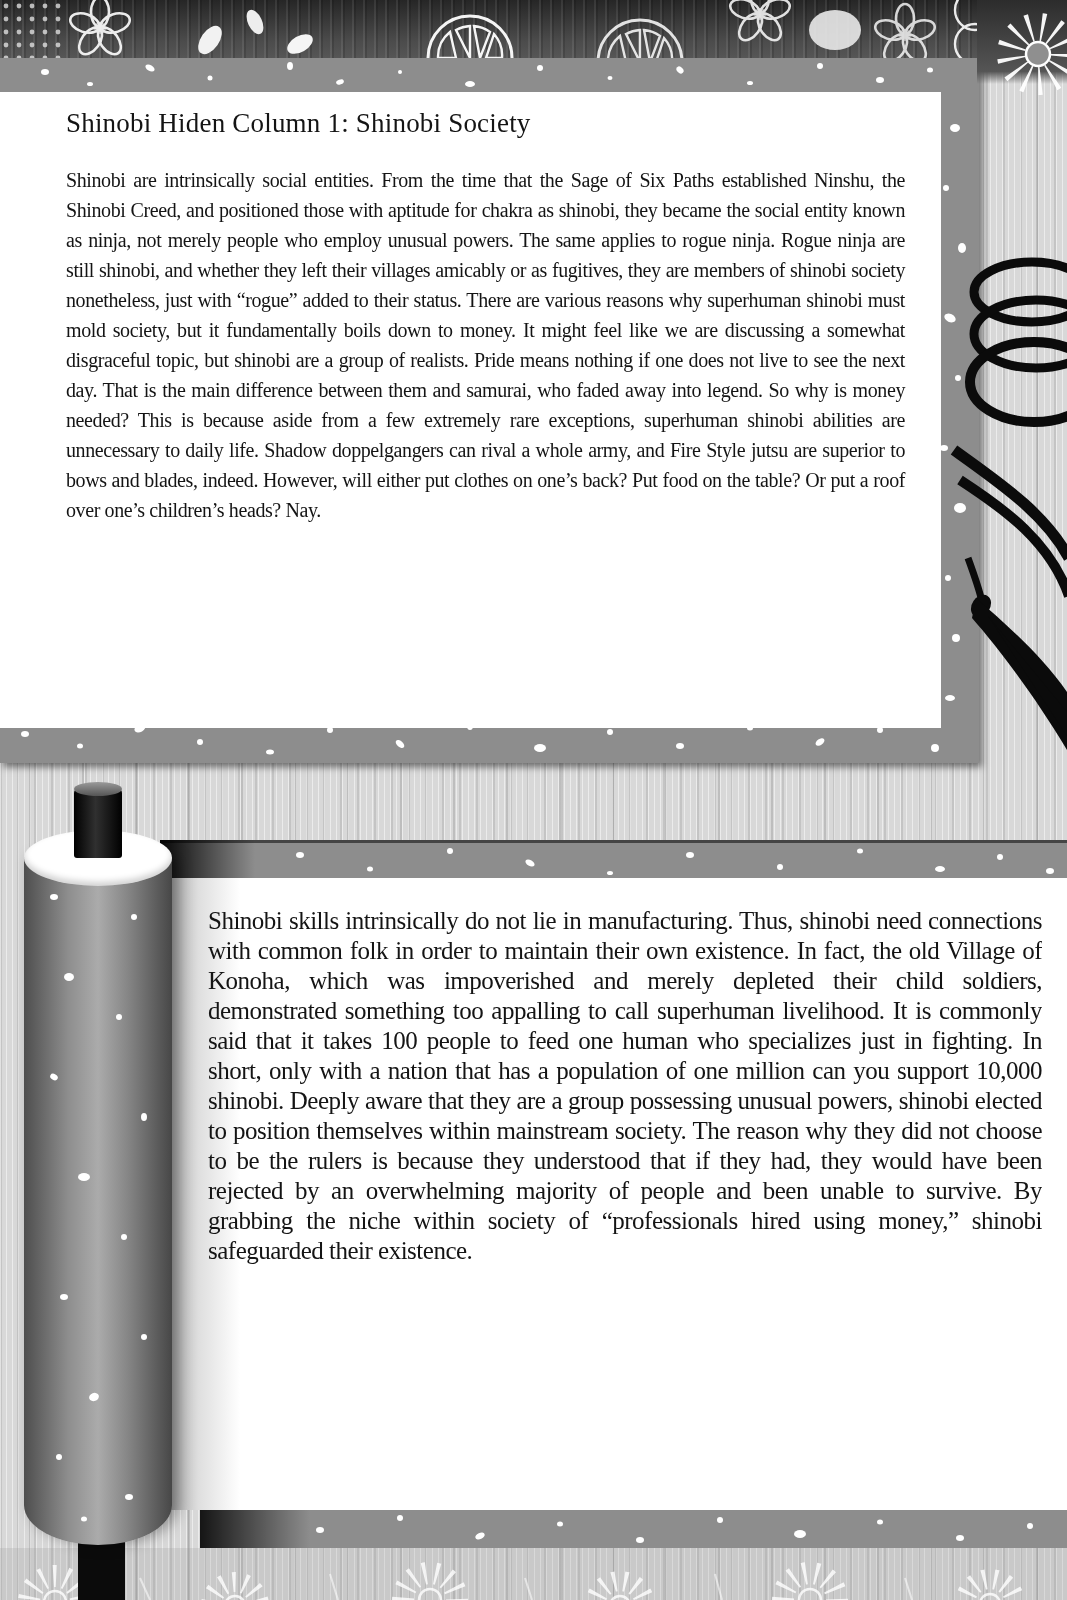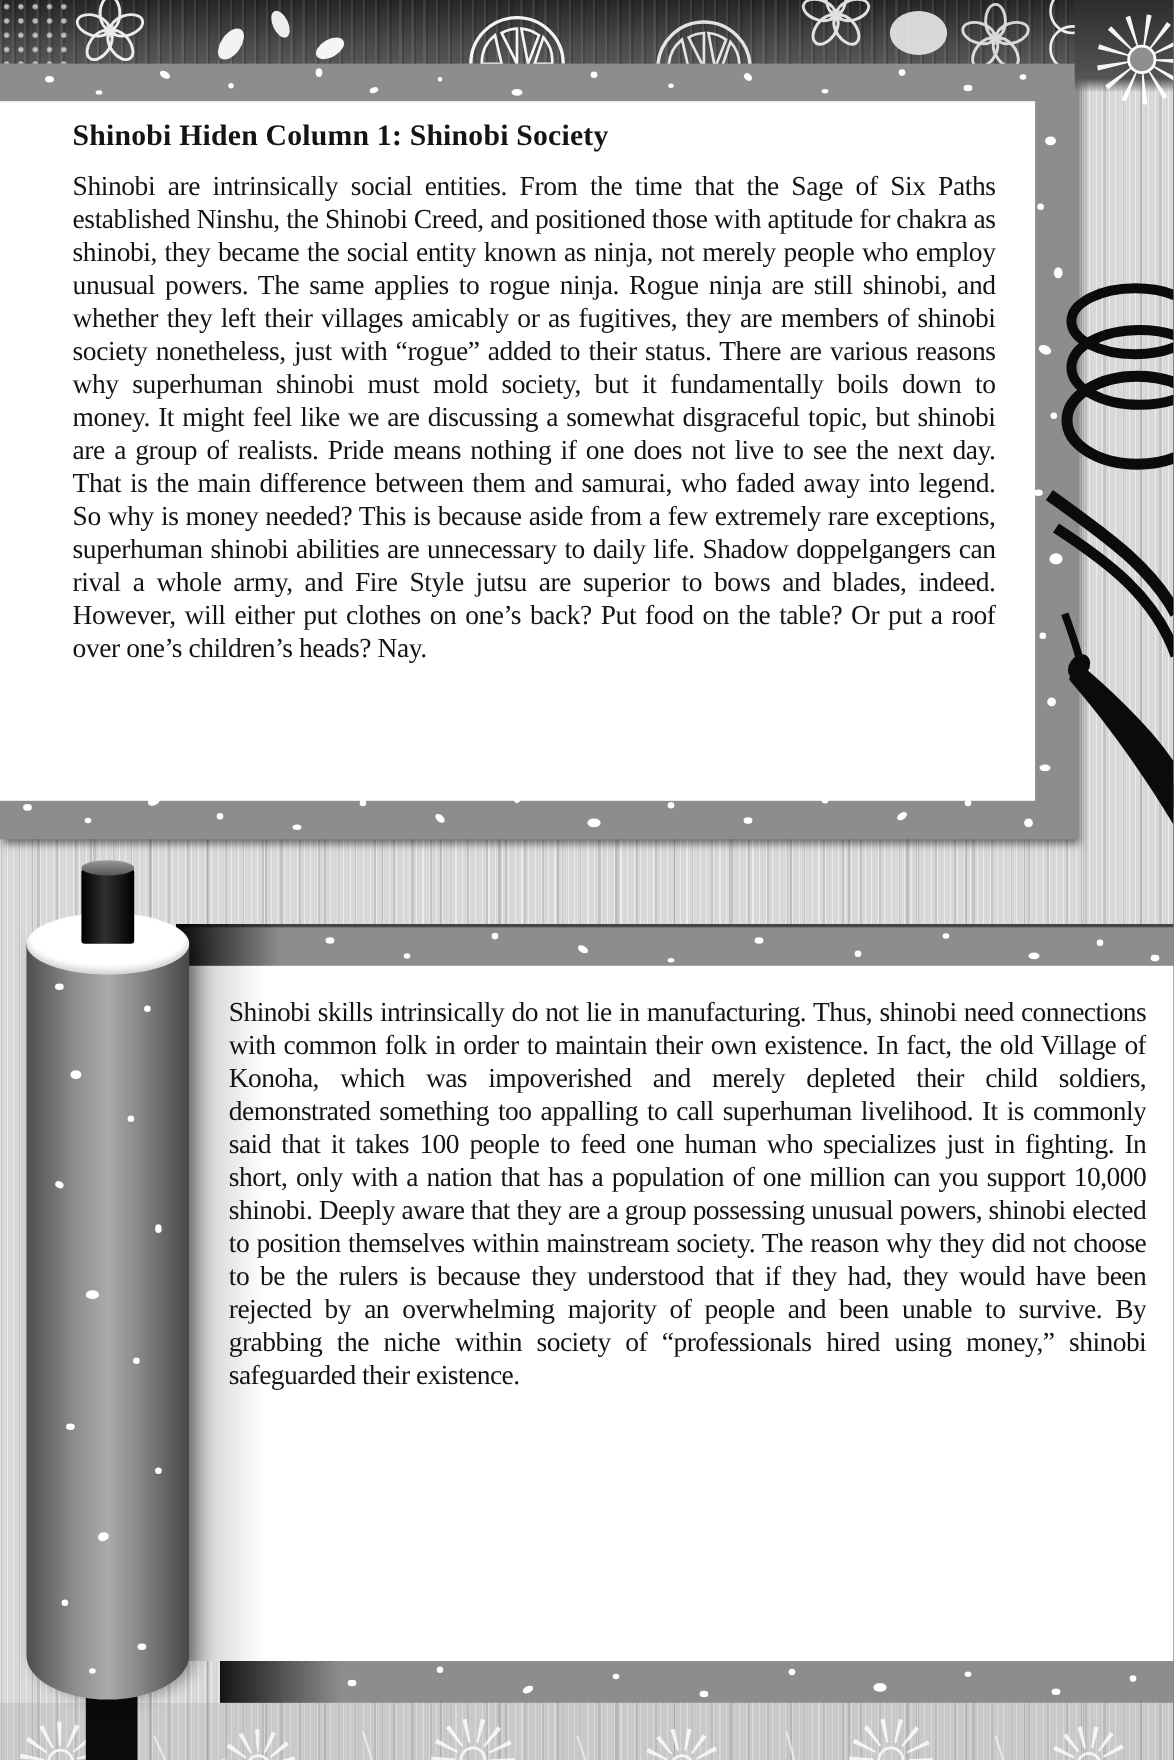--- a/index.html
+++ b/index.html
@@ -25,22 +25,22 @@
   .top-right-dark{left:977px;top:0;width:90px;height:84px;z-index:3;
     background:linear-gradient(180deg,#2c2c2c,#555 85%, rgba(85,85,85,0));}
   .sunburst{left:986px;top:6px;width:81px;height:104px;z-index:4;}
 
   
   .frame{left:0;top:58px;width:979px;height:705px;background:var(--frame,#8d8d8d);
     box-shadow:3px 4px 7px rgba(0,0,0,.5);z-index:2;}
   .frame svg{position:absolute;left:0;top:0;}
   .column-box{left:0;top:92px;width:941px;height:636px;background:var(--paper,#ffffff);z-index:3;
     padding:13px 36px 0 66px;box-sizing:border-box;overflow:hidden;}
-  .column-title{font-weight:700;font-size:27px;line-height:36px;color:var(--ink,#141414);letter-spacing:.2px;}
-  .column-body{margin-top:14px;font-size:25px;line-height:30px;color:var(--ink,#141414);
+  .column-title{font-weight:400;font-size:27px;line-height:36px;color:var(--ink,#141414);letter-spacing:.2px;}
+  .column-body{margin-top:24px;font-size:20px;line-height:30px;color:var(--ink,#141414);
     text-align:justify;letter-spacing:-0.4px;}
 
   
   .cord{left:948px;top:240px;width:119px;height:520px;z-index:4;}
 
   
   .scroll-top-band{left:160px;top:840px;width:907px;height:38px;background:var(--frame,#8d8d8d);
     border-top:3px solid #454545;z-index:2;}
   .scroll-top-band::before{content:"";position:absolute;left:0;top:-3px;width:95px;height:41px;
     background:linear-gradient(90deg, rgba(0,0,0,.95), rgba(0,0,0,0));}

